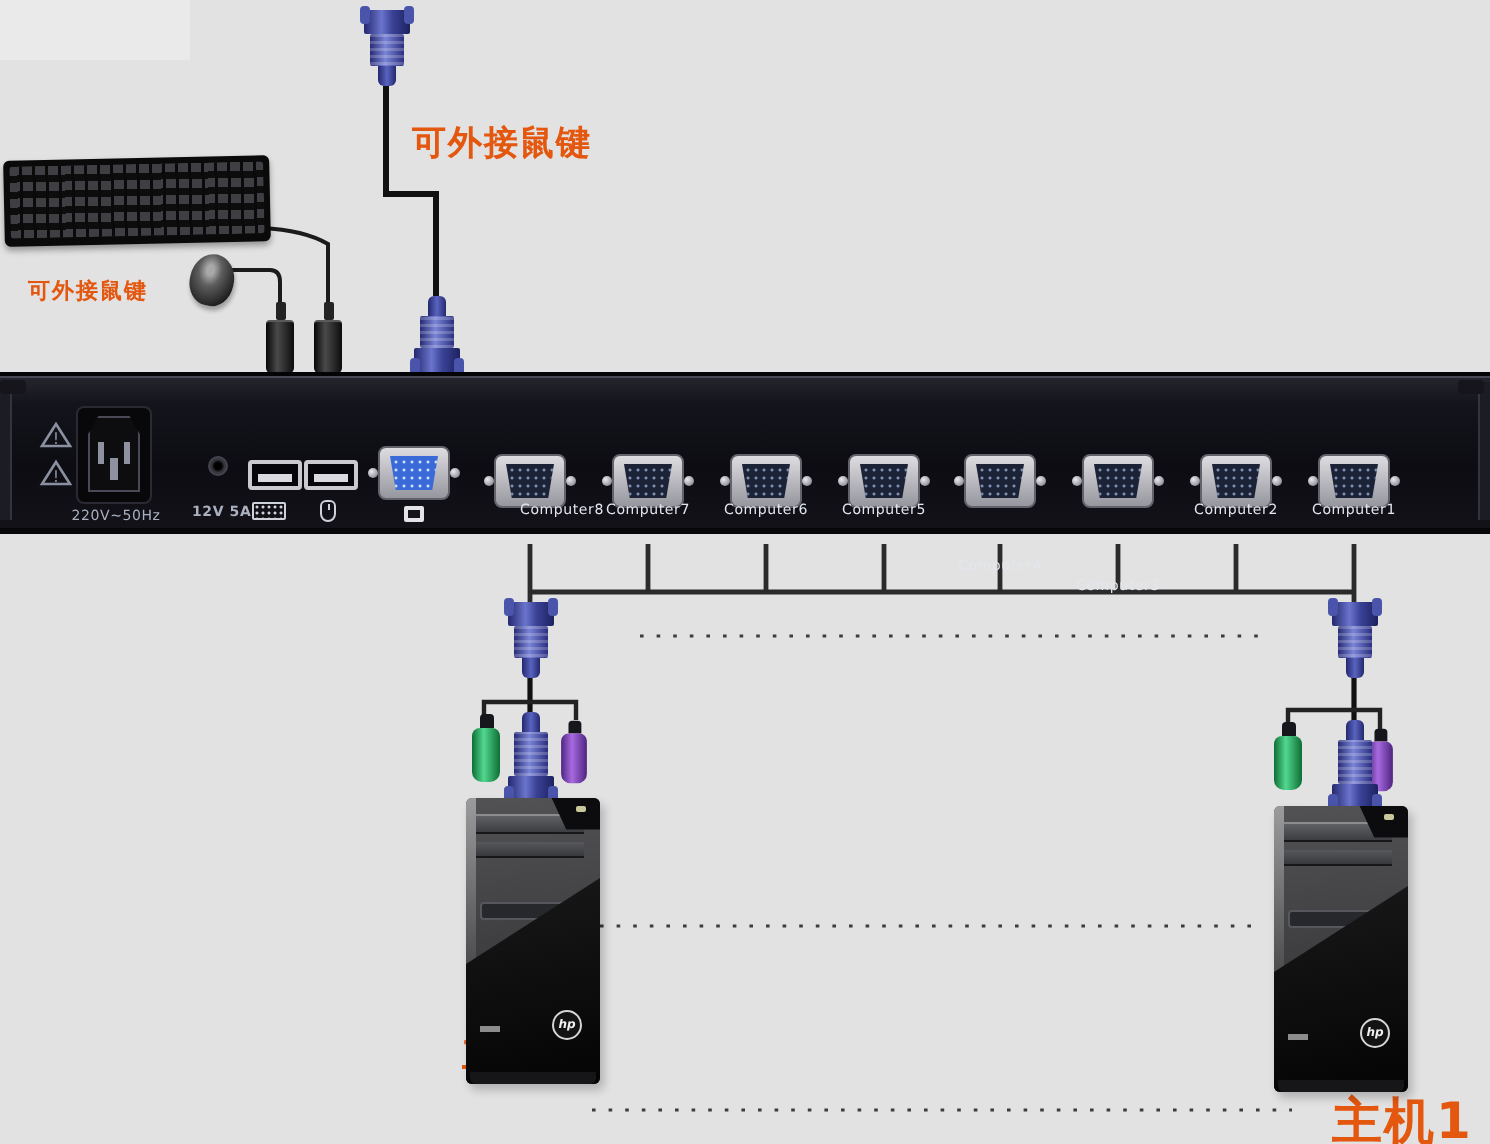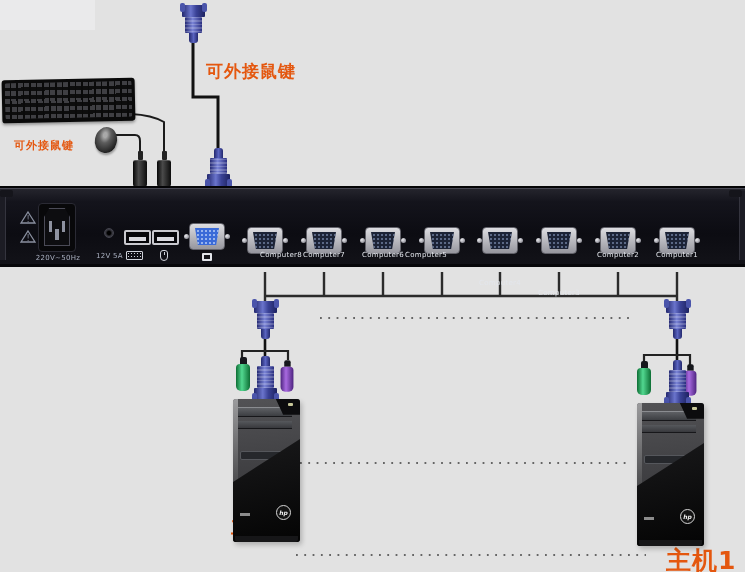--- a/index.html
+++ b/index.html
@@ -218,21 +218,21 @@
     <div class="iec">
       <div class="iec-in">
           <i class="pin pL"></i>
           <i class="pin pR"></i>
           <i class="pin pC"></i>
         </div>
     </div>
     <div class="small-txt" style="left:28px;top:66px;width:60px;text-align:center;">220V~50Hz</div>
 
     <div class="dcjack"></div>
-    <div class="small-txt" style="left:96px;top:64px;">12V 5A</div>
+    <div class="small-txt" style="left:96px;top:64px;font-weight:bold;">12V 5A</div>
     <div class="kb-icon"></div>
 
     <div class="usb" style="left:124px;"></div>
     <div class="usb" style="left:152px;"></div>
     <div class="ms-icon"></div>
 
     <div class="dsub blue" style="left:184px;top:35px;">
       <i class="shell"></i>
         <i class="face"></i>
         <i class="sL"></i>
@@ -285,21 +285,21 @@
     <div class="dsub" style="left:654px;top:39px;">
         <i class="shell"></i>
         <i class="face"></i>
         <i class="sL"></i>
         <i class="sR"></i>
       </div>
 
     <div class="port-label" style="left:251px;">Computer8</div>
     <div class="port-label" style="left:294px;">Computer7</div>
     <div class="port-label" style="left:353px;">Computer6</div>
-    <div class="port-label" style="left:396px;">Computer5</div>
+    <div class="port-label" style="left:412px;">Computer5</div>
     <div class="port-label" style="left:470px;margin-top:28px;">Computer4</div>
     <div class="port-label" style="left:529px;margin-top:38px;">Computer3</div>
     <div class="port-label" style="left:588px;">Computer2</div>
     <div class="port-label" style="left:647px;">Computer1</div>
   </div>
 
   <div class="vga comp" style="left:253px;top:301px;">
       <i class="h"></i>
       <i class="b"></i>
       <i class="t"></i>

